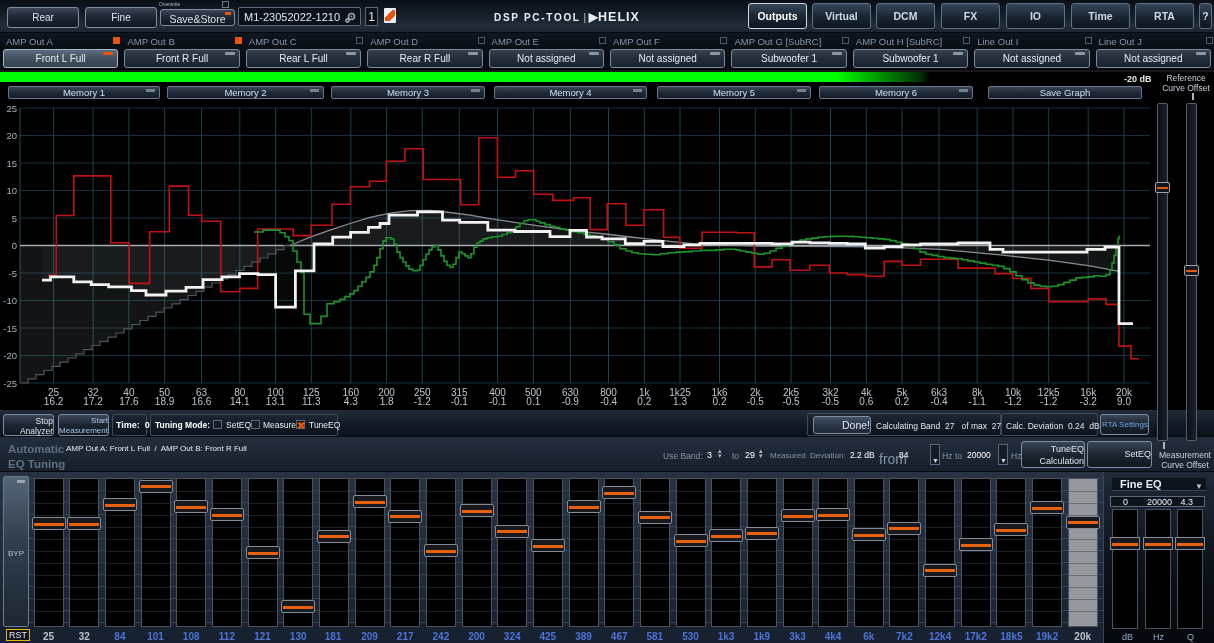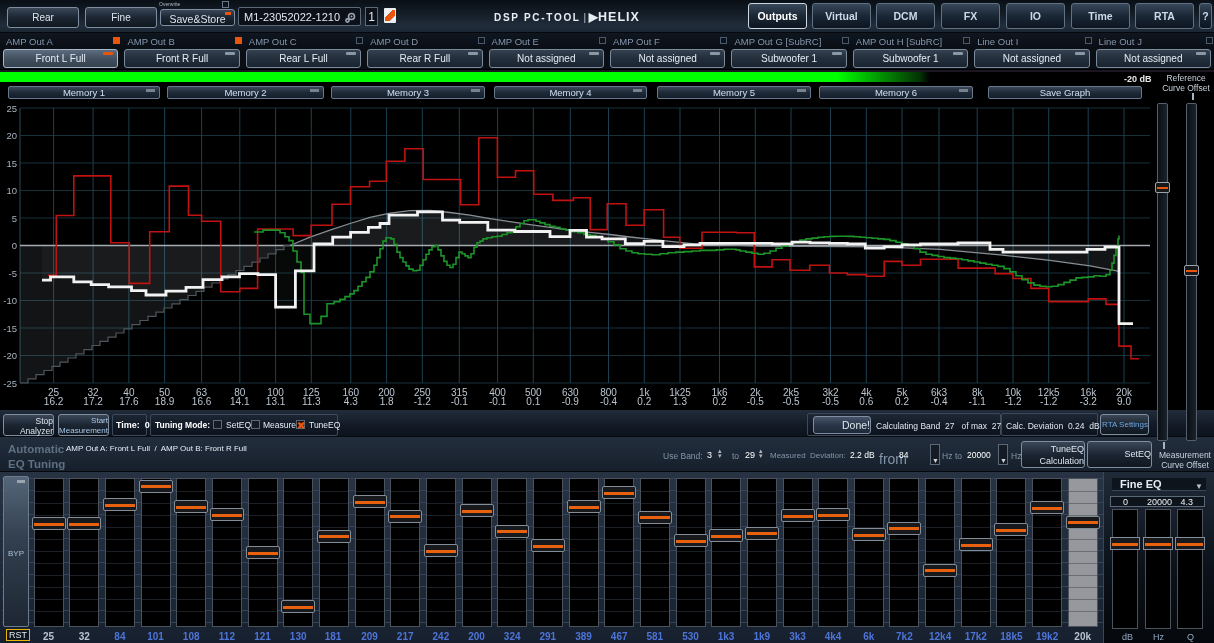--- a/index.html
+++ b/index.html
@@ -593,21 +593,21 @@
       <div style="position:absolute;left:0;right:0;top:72px;height:1px;background:#1b2026"></div>
       <div style="position:absolute;left:0;right:0;top:84px;height:1px;background:#1b2026"></div>
       <div style="position:absolute;left:0;right:0;top:96px;height:1px;background:#1b2026"></div>
       <div style="position:absolute;left:0;right:0;top:108px;height:1px;background:#1b2026"></div>
       <div style="position:absolute;left:0;right:0;top:120px;height:1px;background:#1b2026"></div>
       <div style="position:absolute;left:0;right:0;top:132px;height:1px;background:#1b2026"></div>
     </div>
 <div class="hnd" style="left:530.8px;top:539.1px">
       <div class="hndl"></div>
     </div>
-<div class="flab" style="left:524.8px;color:#4f74d8">291</div>
+<div class="flab" style="left:524.8px;color:#4f74d8">425</div>
 <div class="trk" style="left:568.5px;background:#000">
       <div style="position:absolute;left:0;right:0;top:12px;height:1px;background:#1b2026"></div>
       <div style="position:absolute;left:0;right:0;top:24px;height:1px;background:#1b2026"></div>
       <div style="position:absolute;left:0;right:0;top:36px;height:1px;background:#1b2026"></div>
       <div style="position:absolute;left:0;right:0;top:48px;height:1px;background:#1b2026"></div>
       <div style="position:absolute;left:0;right:0;top:60px;height:1px;background:#1b2026"></div>
       <div style="position:absolute;left:0;right:0;top:72px;height:1px;background:#1b2026"></div>
       <div style="position:absolute;left:0;right:0;top:84px;height:1px;background:#1b2026"></div>
       <div style="position:absolute;left:0;right:0;top:96px;height:1px;background:#1b2026"></div>
       <div style="position:absolute;left:0;right:0;top:108px;height:1px;background:#1b2026"></div>

